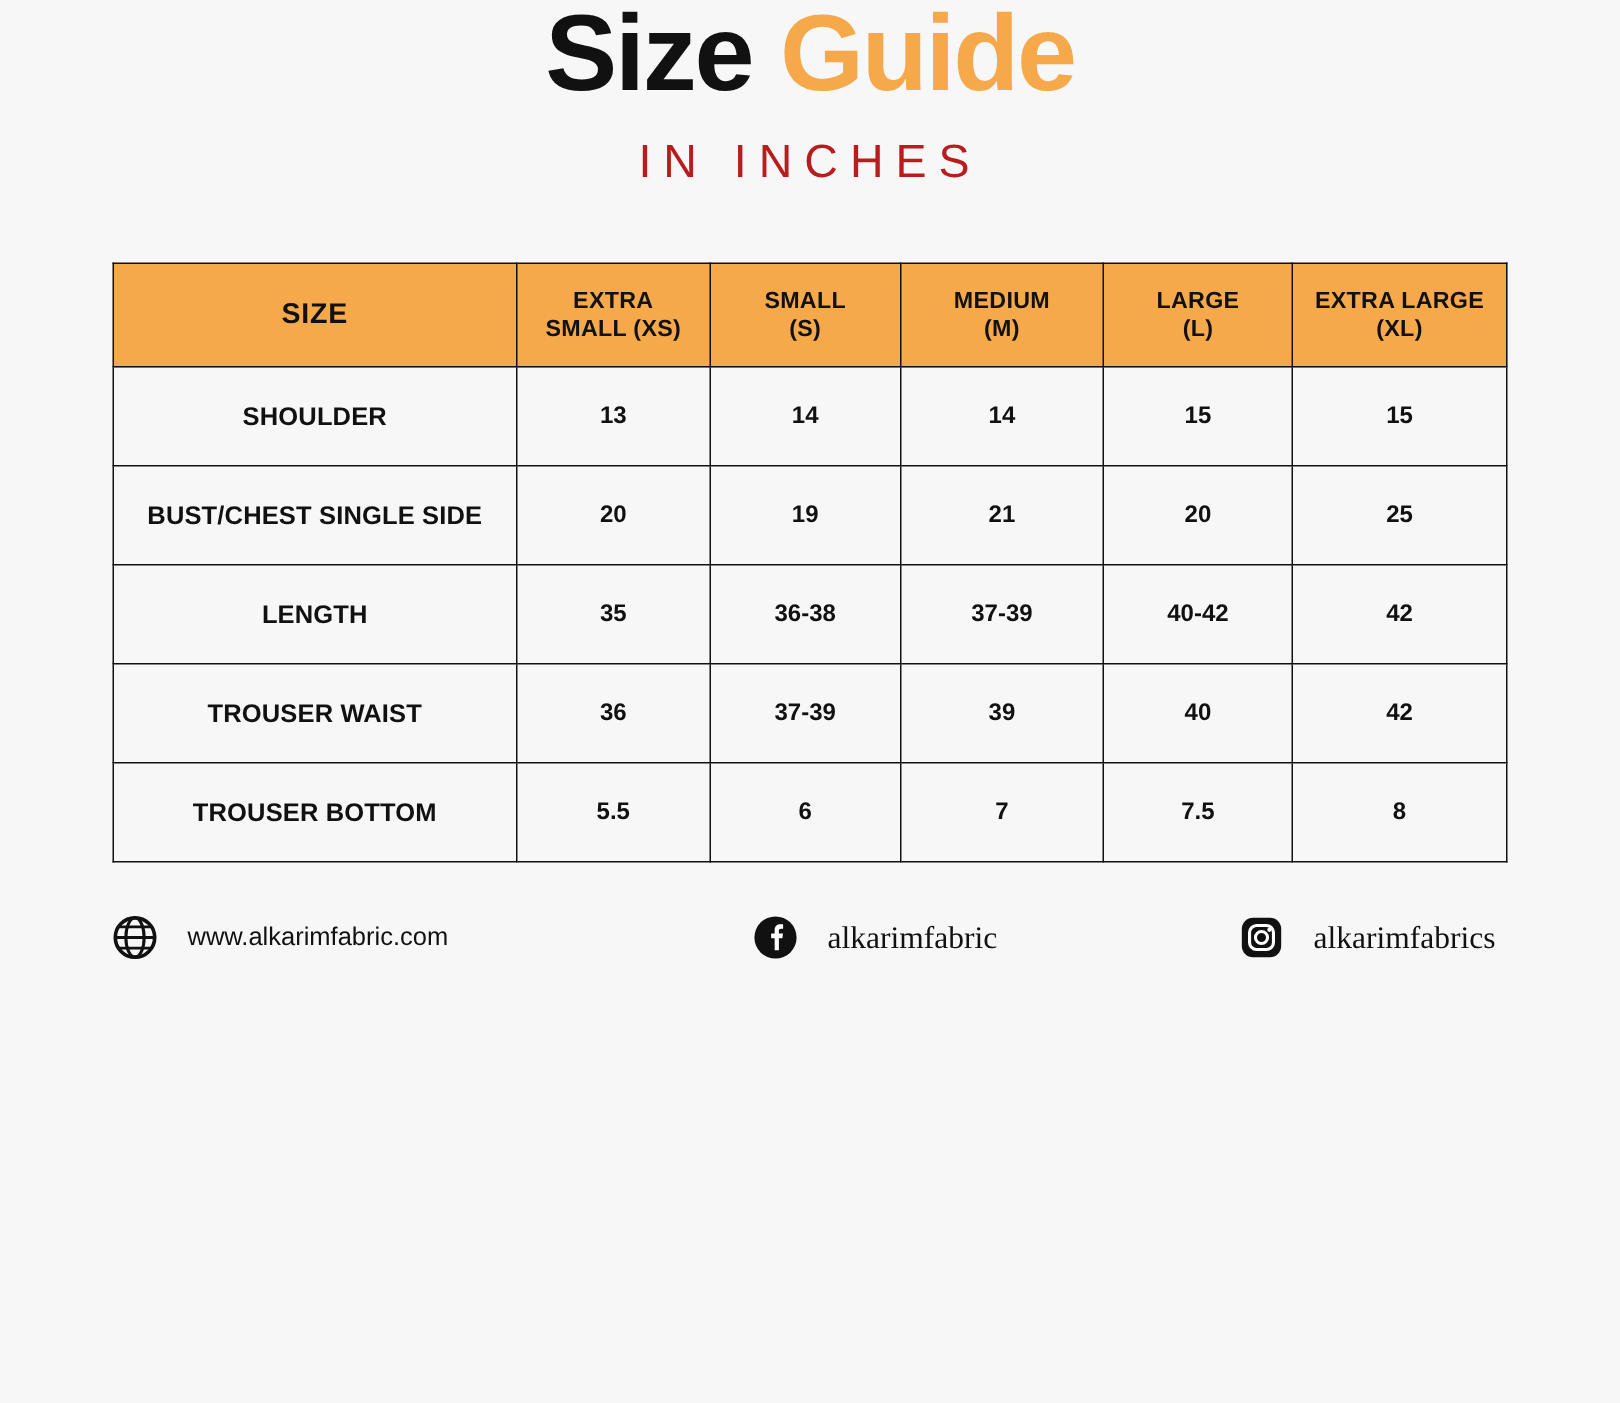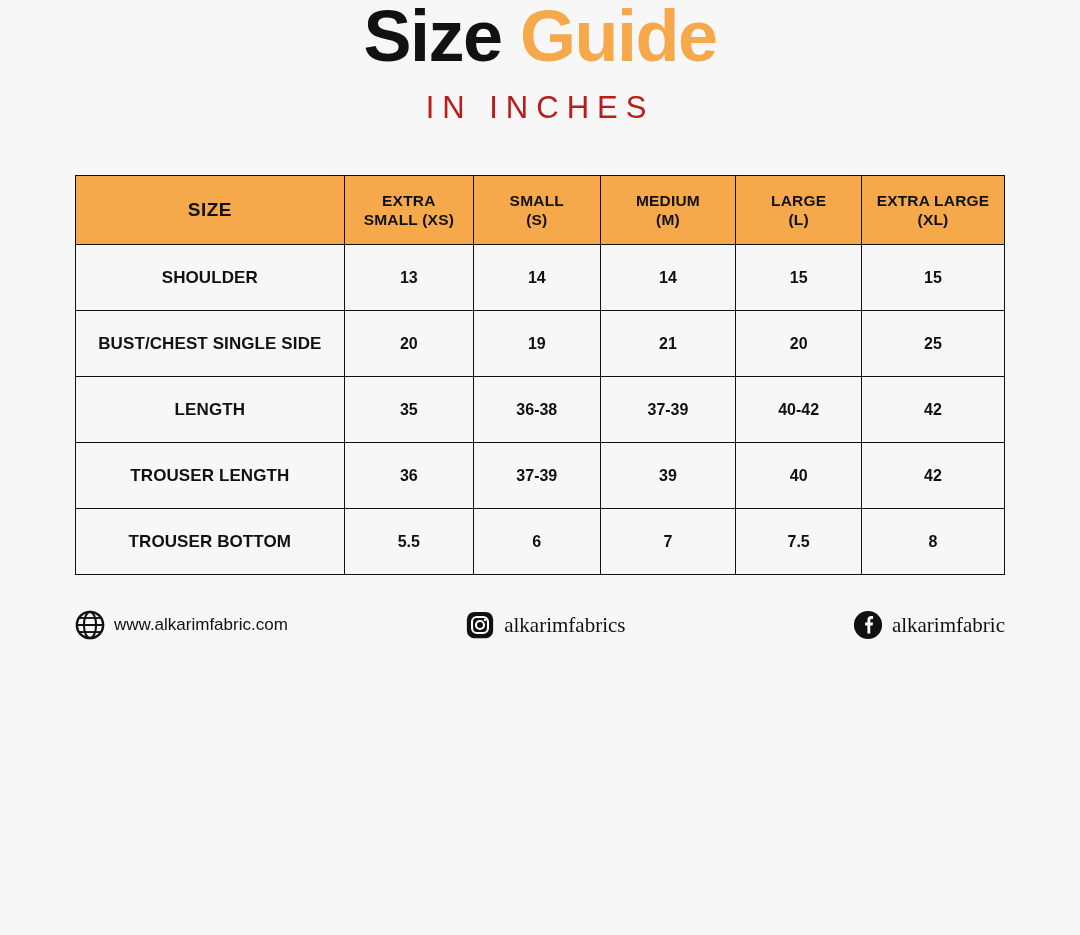--- a/index.html
+++ b/index.html
@@ -102,21 +102,21 @@
     margin: 26px auto 0 auto;
     width: 930px;
     display: flex;
     align-items: center;
     justify-content: space-between;
     height: 48px;
   }
   .footer-item {
     display: flex;
     align-items: center;
-    gap: 9px;
+    gap: 20px;
   }
   .footer-item.center { margin-left: 42px; }
   .footer-item.right { margin-right: 8px; }
   .footer-text {
     font-family: "Liberation Serif", serif;
     font-size: 21px;
     color: #111111;
   }
   .footer-text.web {
     font-family: "Liberation Sans", sans-serif;
@@ -196,21 +196,21 @@
         </tr>
         <tr>
           <td class="row-label">LENGTH</td>
           <td>35</td>
           <td>36-38</td>
           <td>37-39</td>
           <td>40-42</td>
           <td>42</td>
         </tr>
         <tr>
-          <td class="row-label">TROUSER LENGTH</td>
+          <td class="row-label">TROUSER WAIST</td>
           <td>36</td>
           <td>37-39</td>
           <td>39</td>
           <td>40</td>
           <td>42</td>
         </tr>
         <tr>
           <td class="row-label">TROUSER BOTTOM</td>
           <td>5.5</td>
           <td>6</td>
@@ -228,33 +228,33 @@
       <svg class="icon-circle" viewBox="0 0 32 32">
         <circle cx="16" cy="16" r="14" fill="none" stroke="#111111" stroke-width="2.6"></circle>
         <ellipse cx="16" cy="16" rx="6.5" ry="14" fill="none" stroke="#111111" stroke-width="2.2"></ellipse>
         <line x1="2" y1="16" x2="30" y2="16" stroke="#111111" stroke-width="2.2"></line>
         <line x1="4.5" y1="8.5" x2="27.5" y2="8.5" stroke="#111111" stroke-width="2"></line>
         <line x1="4.5" y1="23.5" x2="27.5" y2="23.5" stroke="#111111" stroke-width="2"></line>
       </svg>
       <span class="footer-text web">www.alkarimfabric.com</span>
     </div>
 
+    <div class="footer-item center">
+      <svg class="icon-circle" viewBox="0 0 32 32">
+        <circle cx="16" cy="16" r="15" fill="#111111"></circle>
+        <path d="M18.4 16.6h2.5l0.4-3.4h-2.9v-1.9c0-1 0.3-1.6 1.7-1.6h1.3V6.6c-0.2 0-1-0.1-2-0.1-2.3 0-4 1.4-4 4v2.7h-2.5v3.4h2.5V25h3.0V16.6z" fill="#ffffff"></path>
+      </svg>
+      <span class="footer-text">alkarimfabric</span>
+    </div>
+
     <div class="footer-item right">
       <svg class="icon-circle" viewBox="0 0 32 32">
         <rect x="2" y="2" width="28" height="28" rx="8" fill="#111111"></rect>
         <rect x="7.5" y="7.5" width="17" height="17" rx="5" fill="none" stroke="#ffffff" stroke-width="2.2"></rect>
         <circle cx="16" cy="16" r="4.3" fill="none" stroke="#ffffff" stroke-width="2.2"></circle>
         <circle cx="21.6" cy="10.5" r="1.5" fill="#ffffff"></circle>
       </svg>
       <span class="footer-text">alkarimfabrics</span>
     </div>
 
-    <div class="footer-item center">
-      <svg class="icon-circle" viewBox="0 0 32 32">
-        <circle cx="16" cy="16" r="15" fill="#111111"></circle>
-        <path d="M18.4 16.6h2.5l0.4-3.4h-2.9v-1.9c0-1 0.3-1.6 1.7-1.6h1.3V6.6c-0.2 0-1-0.1-2-0.1-2.3 0-4 1.4-4 4v2.7h-2.5v3.4h2.5V25h3.0V16.6z" fill="#ffffff"></path>
-      </svg>
-      <span class="footer-text">alkarimfabric</span>
-    </div>
-
   </div>
 
 </div>
 
 </body></html>

